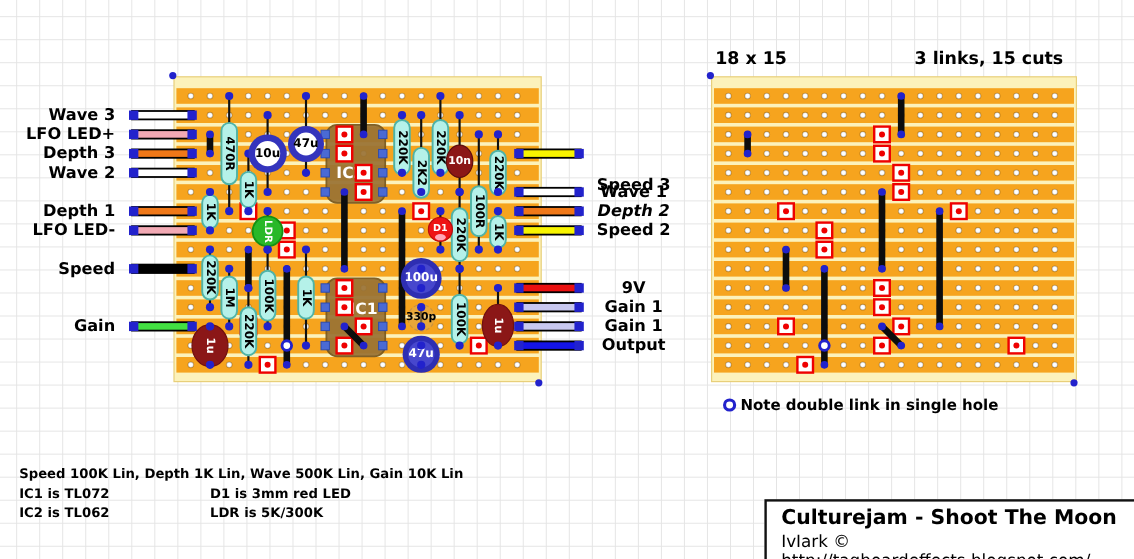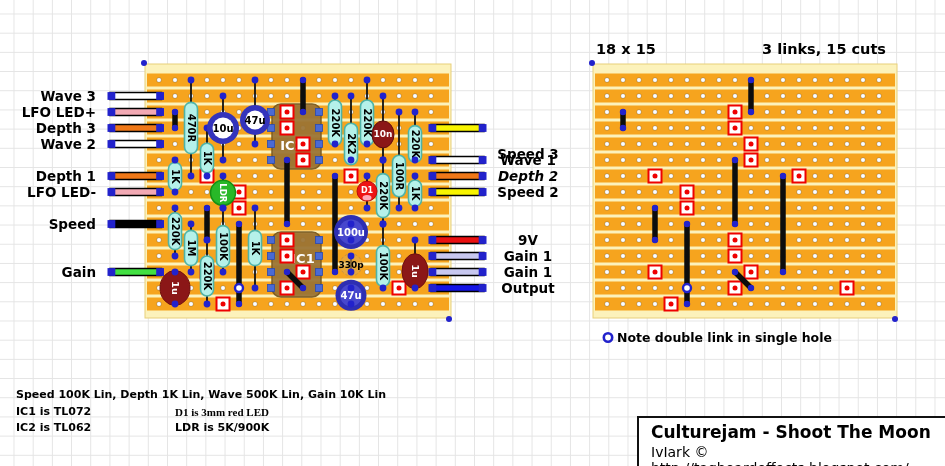--- a/index.html
+++ b/index.html
@@ -17,21 +17,21 @@
   .txt{position:absolute;z-index:2;color:#000;white-space:nowrap;}
   .pin-label{font-weight:bold;font-size:13.5px;height:18px;line-height:18px;}
   .pin-label.left{left:0;width:96px;text-align:right;}
   .pin-label.right{left:468px;width:120px;text-align:center;}
   .board-title{font-weight:bold;font-size:14.5px;}
   #size-label{left:596px;top:41px;}
   #cuts-label{left:686px;top:41px;width:200px;text-align:right;}
   #board-note{left:617px;top:330px;font-weight:bold;font-size:12.5px;}
   .note-line{left:16px;font-weight:bold;font-size:11px;height:16px;line-height:16px;}
   #note-line1{top:387px;}
-  #note-ic1{top:404px;}  #note-d1{top:404px;left:175px;font-family:Liberation Serif, serif;}
+  #note-ic1{top:404px;}  #note-d1{top:404px;left:175px;}
   #note-ic2{top:420px;}  #note-ldr{top:420px;left:175px;}
   #note-line4{top:437px;}
   #title-box{
     position:absolute;z-index:2;left:637px;top:416px;width:294px;height:46px;
     background:#ffffff;border:2px solid #111;padding:4px 0 0 12px;
   }
   #title-box .title{font-weight:bold;font-size:17px;}
   #title-box .credit{font-size:14px;margin-top:2px;}
 </style>
 </head>
@@ -946,21 +946,21 @@
     </svg>
 
   <div class="txt board-title" id="size-label">18 x 15</div>
   <div class="txt board-title" id="cuts-label">3 links, 15 cuts</div>
   <div class="txt" id="board-note">Note double link in single hole</div>
 
   <div class="txt note-line" id="note-line1">Speed 100K Lin, Depth 1K Lin, Wave 500K Lin, Gain 10K Lin</div>
   <div class="txt note-line" id="note-ic1">IC1 is TL072</div>
   <div class="txt note-line" id="note-d1">D1 is 3mm red LED</div>
   <div class="txt note-line" id="note-ic2">IC2 is TL062</div>
-  <div class="txt note-line" id="note-ldr">LDR is 5K/900K</div>
+  <div class="txt note-line" id="note-ldr">LDR is 5K/300K</div>
 
   <div id="title-box">
     <div class="title">Culturejam - Shoot The Moon</div>
     <div class="credit">IvIark © http://tagboardeffects.blogspot.com/</div>
   </div>
 
   <div id="labels-left">
       <div class="txt pin-label left" style="top: 87px;">Wave 3</div>
       <div class="txt pin-label left" style="top: 103px;">LFO LED+</div>
       <div class="txt pin-label left" style="top: 119px;">Depth 3</div>

